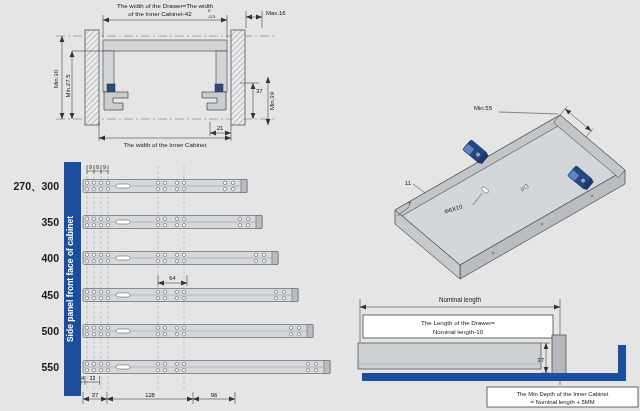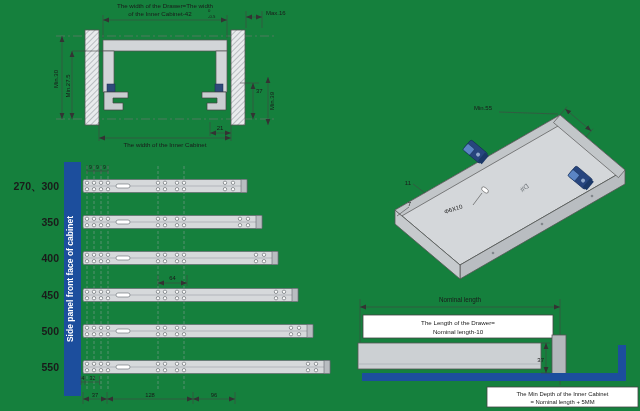--- a/index.html
+++ b/index.html
@@ -1,18 +1,18 @@
 <!DOCTYPE html>
 <html><head>
 <meta charset="utf-8">
 <style>
   *{margin:0;padding:0;box-sizing:border-box}
   html,body{width:640px;height:411px;background:#ffffff;overflow:hidden;
     font-family:"Liberation Sans",sans-serif}
-  .page{position:relative;width:640px;height:411px;background:#15803d}
+  .page{position:relative;width:640px;height:411px;background:#e5e5e5}
   .layer{position:absolute}
   svg{display:block}
   svg text{font-family:"Liberation Sans",sans-serif;fill:#1a1a1a}
   .dim line{stroke:#444;stroke-width:.6;fill:none}
   .ext{stroke:#555;stroke-width:.5}
   .cl{stroke:#777;stroke-width:.6;stroke-dasharray:9 3 2 3}
   .dash line{stroke:#9aa0a6;stroke-width:.5;stroke-dasharray:3 2}
   .ldr{stroke:#555;stroke-width:.55;fill:none}
   .slidebody{fill:#d6d9db;stroke:#63696e;stroke-width:.7}
   .midline{stroke:#8d9298;stroke-width:.5}

